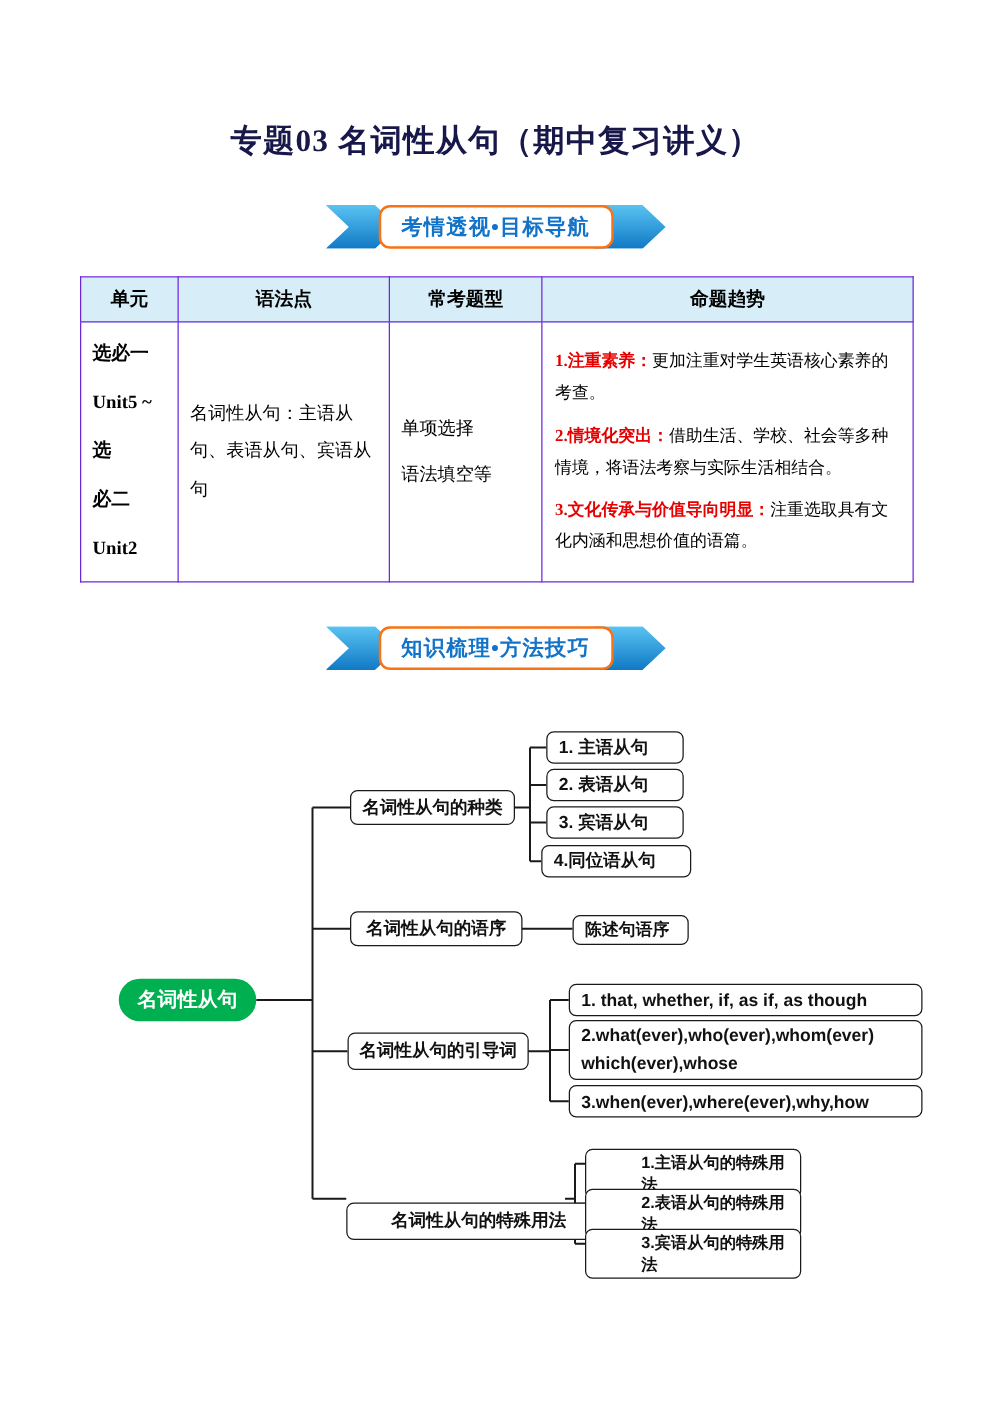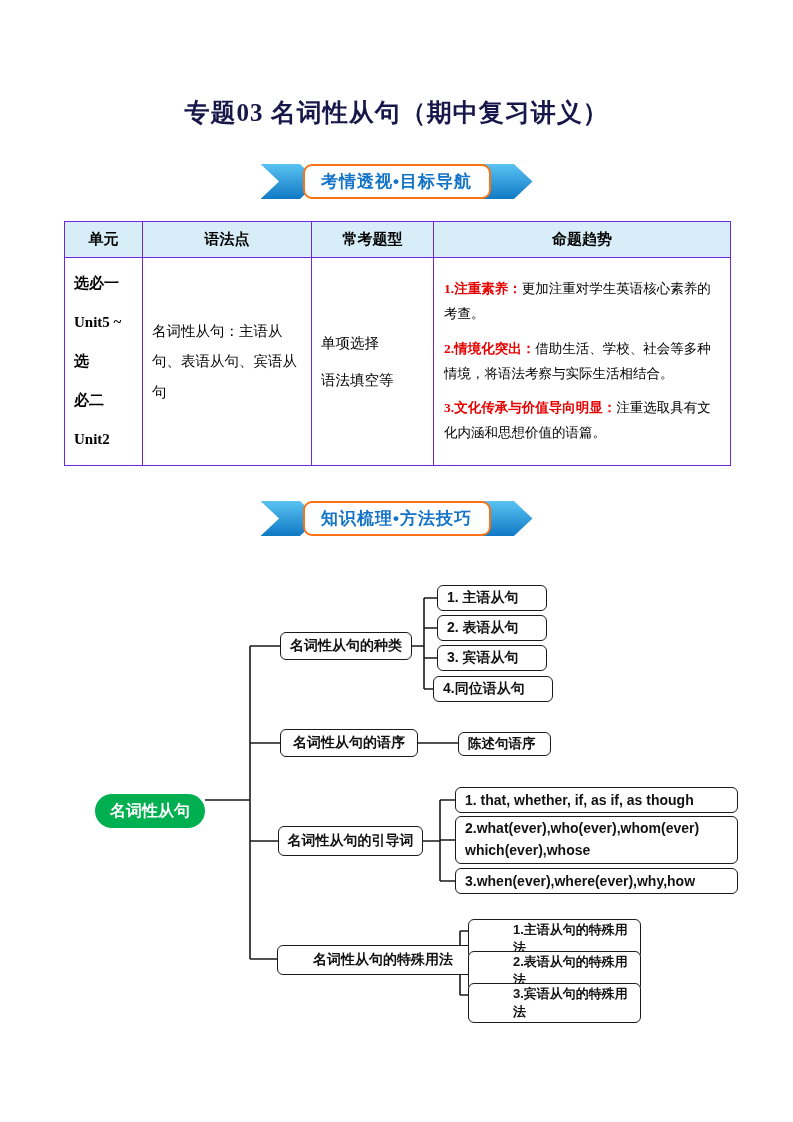--- a/index.html
+++ b/index.html
@@ -67,27 +67,27 @@
   .mindmap { position:absolute; left:0; top:575px; width:793px; height:470px; }
   .mindmap svg { position:absolute; left:0; top:0; }
   .node {
     position:absolute; display:flex; align-items:center;
     background:#fff; border:1.6px solid #1a1a1a; border-radius:6px;
     font-family:"Liberation Sans", sans-serif; font-weight:700; color:#111;
   }
   .root-node {
     left:95px; top:208px; width:110px; height:34px;
     background:#00b050; border:none; border-radius:18px;
-    color:#fff; font-size:16px; justify-content:center;margin-top:11px;
+    color:#fff; font-size:16px; justify-content:center;
   }
   .branch { font-size:14px; justify-content:center; }
   .b-types   { left:280px; top:57px;  width:132px; height:28px; }
   .b-order   { left:280px; top:154px; width:138px; height:28px; }
   .b-words   { left:278px; top:251px; width:145px; height:30px; }
-  .b-special { left:277px; top:370px; width:212px; height:30px; }
+  .b-special { left:277px; top:387px; width:212px; height:30px; }
   .leaf { padding:0 9px; font-size:14px; }
   .l1a { left:437px; top:10px;  width:110px; height:26px; }
   .l1b { left:437px; top:40px;  width:110px; height:26px; }
   .l1c { left:437px; top:70px;  width:110px; height:26px; }
   .l1d { left:433px; top:101px; width:120px; height:26px; }
   .l2a { left:458px; top:157px; width:93px;  height:24px; font-size:13.5px; }
   .l3a { left:455px; top:212px; width:283px; height:26px; }
   .l3b { left:455px; top:241px; width:283px; height:48px; white-space:pre-line; line-height:1.55; }
   .l3c { left:455px; top:293px; width:283px; height:26px; }
   .l4  { width:173px; height:40px; font-size:13px;padding-left:44px; }

